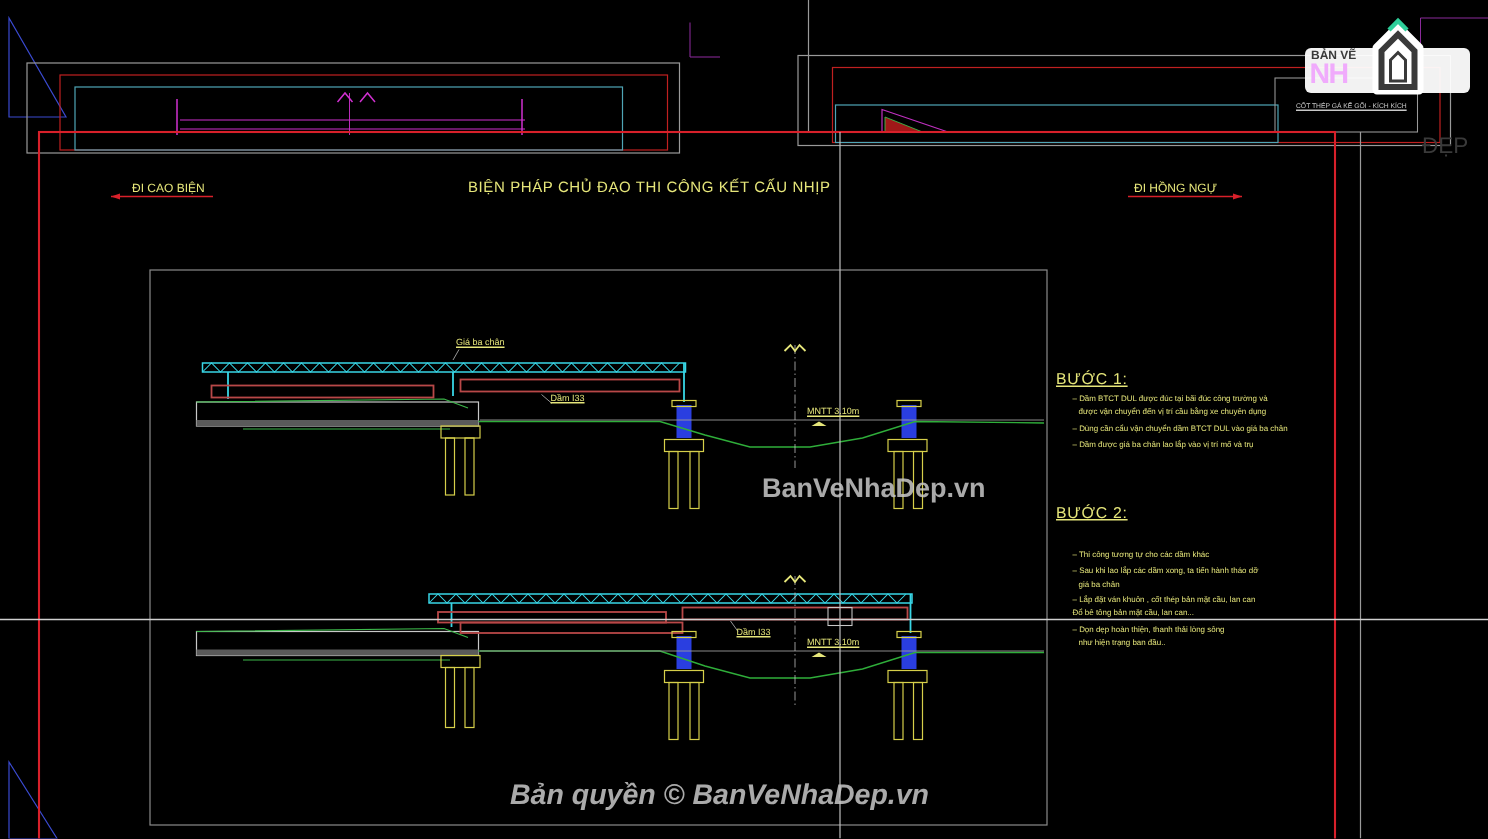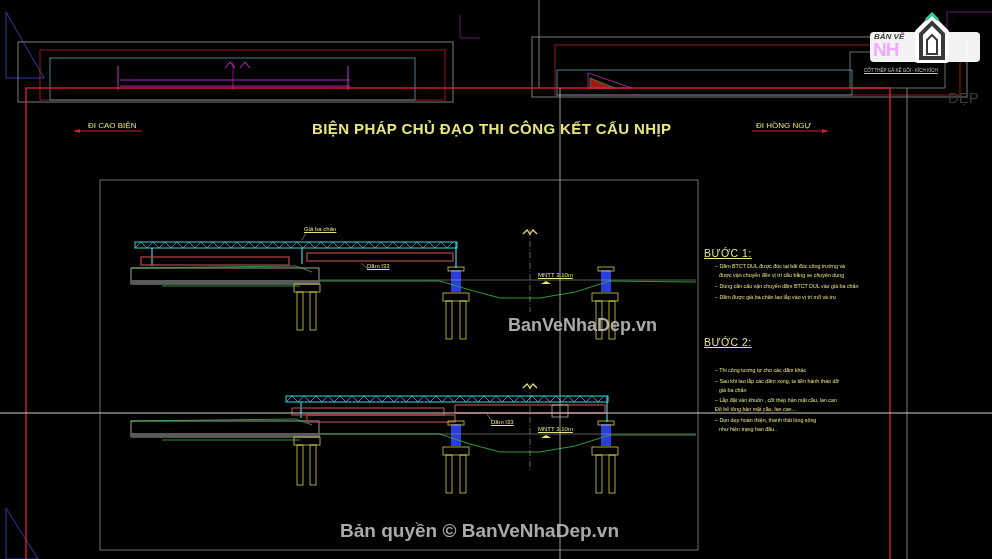--- a/index.html
+++ b/index.html
@@ -1,19 +1,19 @@
 <!DOCTYPE html>
 <html><head>
 <meta charset="utf-8">
 <style>
   html,body{margin:0;padding:0;background:#000;}
   body{width:992px;height:559px;overflow:hidden;position:relative;font-family:"Liberation Sans",sans-serif;}
   #canvas{position:absolute;left:0;top:0;width:992px;height:559px;}
   .txt{position:absolute;white-space:nowrap;font-family:"Liberation Sans",sans-serif;}
-  .title{color:#e6e67a;font-size:15px;letter-spacing:.4px;font-weight:bold;}
+  .title{color:#e6e67a;font-size:10px;letter-spacing:.4px;}
   .dir{color:#e6e67a;font-size:8px;}
   .step-h{color:#e6e67a;font-size:10.5px;text-decoration:underline;letter-spacing:.5px;}
   .note{color:#e6e67a;font-size:5.3px;line-height:9.5px;}
   .lbl{color:#e6e67a;font-size:6px;text-decoration:underline;}
   .wm{color:#c8c8c8;font-weight:bold;opacity:.85;}
   .wm-big{font-size:18px;}
   .wm-copy{font-size:19px;}
   .logo{position:absolute;left:866px;top:10px;width:118px;height:58px;}
 </style>
 </head>
@@ -172,26 +172,26 @@
   <div class="txt note" style="left:719px;top:386px;">giá ba chân</div>
   <div class="txt note" style="left:715px;top:396px;">– Lắp đặt ván khuôn , cốt thép bản mặt cầu, lan can</div>
   <div class="txt note" style="left:715px;top:405px;">Đổ bê tông bản mặt cầu, lan can...</div>
   <div class="txt note" style="left:715px;top:416px;">– Dọn dẹp hoàn thiện, thanh thải lòng sông</div>
   <div class="txt note" style="left:719px;top:425px;">như hiện trạng ban đầu..</div>
 </div>
 
 <div class="txt" style="left:864px;top:68px;color:#c8c8c8;font-size:4.5px;text-decoration:underline;">CỐT THÉP GÁ KẾ GỐI - KÍCH KÍCH</div>
 
 <div class="txt wm wm-big" style="left:508px;top:315px;">BanVeNhaDep.vn</div>
-<div class="txt wm wm-copy" style="left:340px;top:520px;">Bản quyền © BanVeNhaDep.vn</div>
+<div class="txt wm wm-copy" style="left:340px;top:520px;font-style:italic;">Bản quyền © BanVeNhaDep.vn</div>
 
 <div class="logo">
   <svg width="118" height="58" viewBox="0 0 118 58">
     <rect x="4" y="22" width="110" height="30" rx="4" fill="#ffffff" opacity=".95"></rect>
     <path d="M52 50 L52 22 L66 8 L80 22 L80 50 Z" fill="#ffffff" stroke="#ffffff" stroke-width="6" stroke-linejoin="round"></path>
     <path d="M55 48 L55 24 L66 13 L77 24 L77 48 Z" fill="none" stroke="#3a3a3a" stroke-width="4"></path>
     <path d="M61 44 L61 30 L66 25 L71 30 L71 44 Z" fill="none" stroke="#3a3a3a" stroke-width="2"></path>
     <path d="M60 10 L66 4 L72 10" fill="none" stroke="#2ecf9a" stroke-width="3"></path>
   </svg>
-  <div class="txt" style="left:8px;top:22px;font-size:8px;font-weight:bold;color:#3a3a3a;font-style:italic;">BẢN VẼ</div>
+  <div class="txt" style="left:8px;top:22px;font-size:8px;font-weight:bold;color:#3a3a3a;">BẢN VẼ</div>
   <div class="txt" style="left:7px;top:29px;font-size:19px;font-weight:bold;color:#f0abfc;letter-spacing:-1px;">NH</div>
   <div class="txt" style="left:82px;top:31px;font-size:15px;color:#3a3a3a;margin-top:48px;">ĐẸP</div>
 </div>
 
 </body></html>

